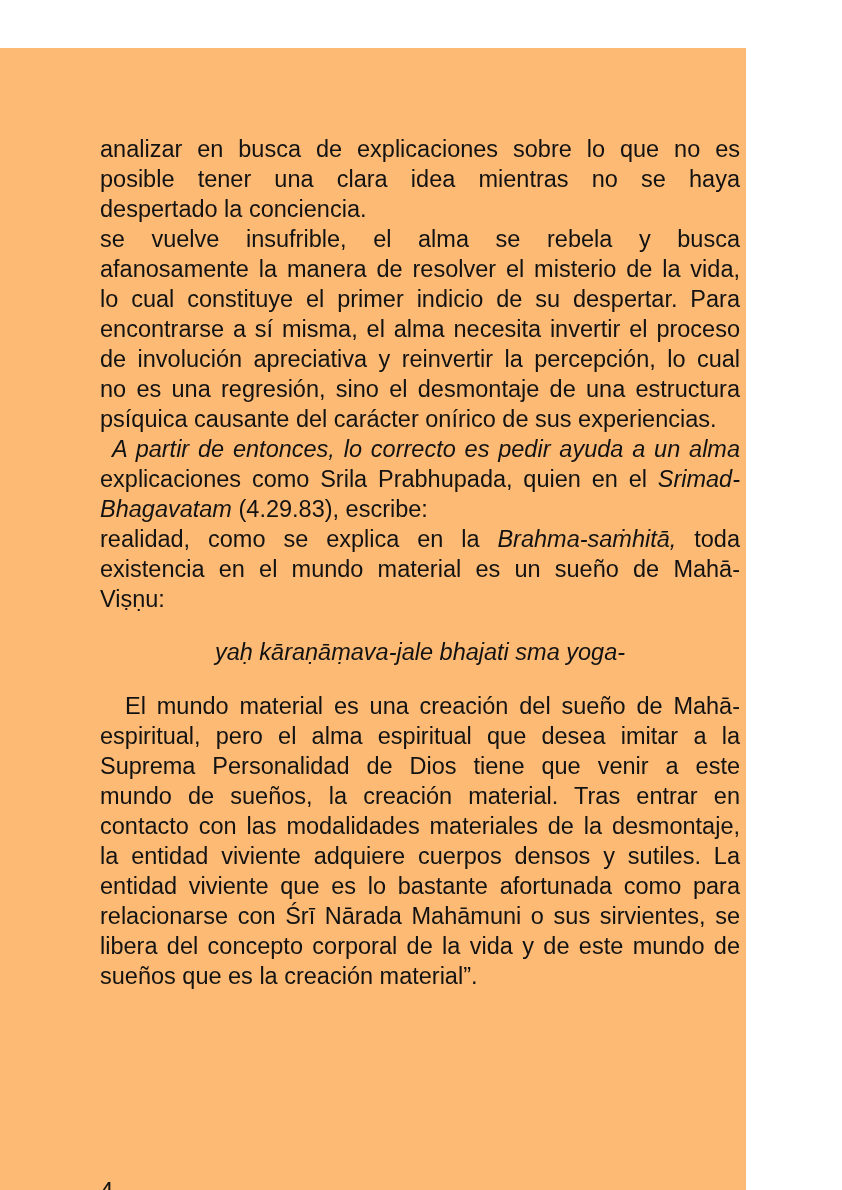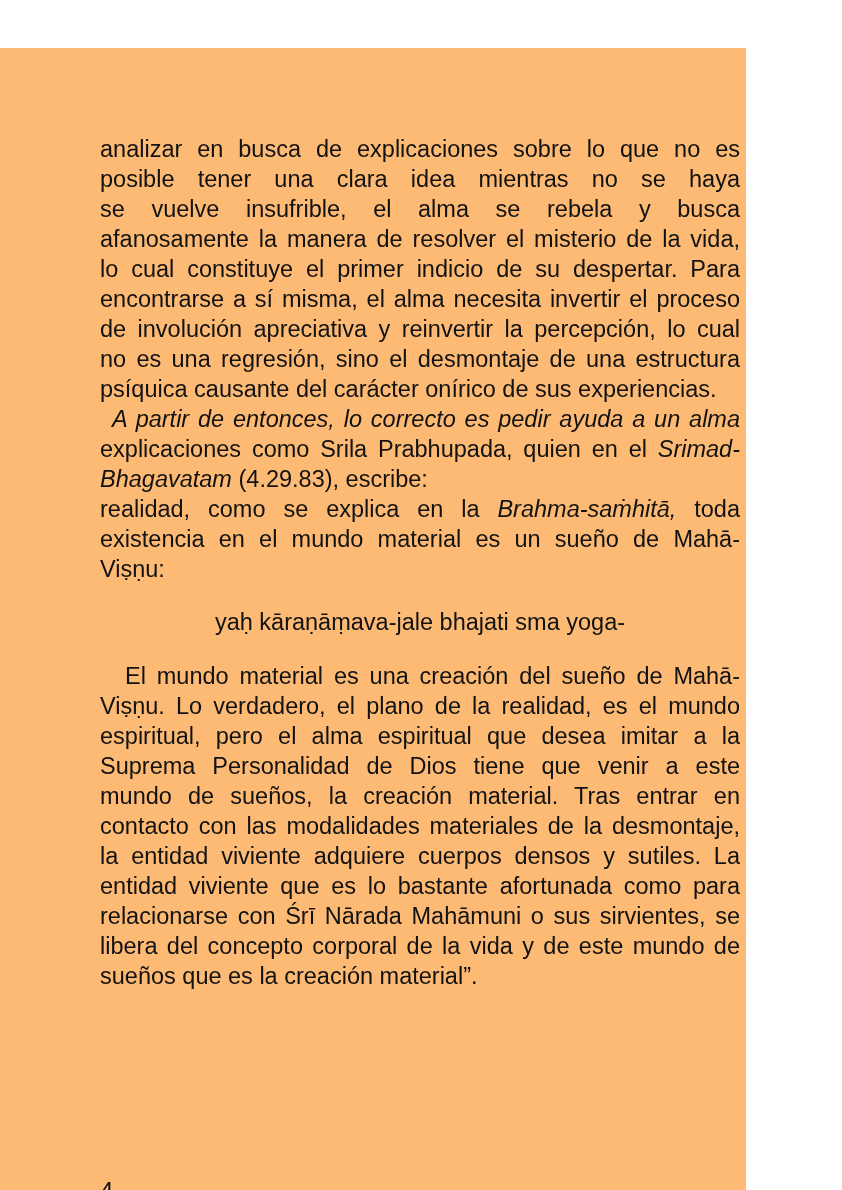--- a/index.html
+++ b/index.html
@@ -35,40 +35,42 @@
     .line.last {
       text-align-last: left;
     }
     .verse {
       margin: 16px 0 17px 0;
     }
     .verse .line,
     .verse .line.last {
       text-align: left;
       text-align-last: center;
+      font-style: italic;
       line-height: 44px;
     }
     i { font-style: italic; }
     .page-number {
       position: absolute;
       left: 100px;
       top: 1128px;
       font-size: 24px;
       line-height: 30px;
       color: #121212;
     }
   </style>
 </head>
 <body>
 
 <div class="page">
   <div class="text-block" id="text-block">
       <div class="para">
         <div class="line"><span>analizar en busca de explicaciones sobre lo que no es</span></div>
         <div class="line"><span>posible tener una clara idea mientras no se haya</span></div>
+        <div class="line last"><span>despertado la conciencia.</span></div>
       </div>
       <div class="para">
         <div class="line"><span>se vuelve insufrible, el alma se rebela y busca</span></div>
         <div class="line"><span>afanosamente la manera de resolver el misterio de la vida,</span></div>
         <div class="line"><span>lo cual constituye el primer indicio de su despertar. Para</span></div>
         <div class="line"><span>encontrarse a sí misma, el alma necesita invertir el proceso</span></div>
         <div class="line"><span>de involución apreciativa y reinvertir la percepción, lo cual</span></div>
         <div class="line"><span>no es una regresión, sino el desmontaje de una estructura</span></div>
         <div class="line last"><span>psíquica causante del carácter onírico de sus experiencias.</span></div>
       </div>
@@ -80,21 +82,20 @@
       <div class="para">
         <div class="line"><span>realidad, como se explica en la </span><i>Brahma-saṁhitā,</i><span> toda</span></div>
         <div class="line"><span>existencia en el mundo material es un sueño de Mahā-</span></div>
         <div class="line last"><span>Viṣṇu:</span></div>
       </div>
       <div class="para verse">
         <div class="line"><span>yaḥ kāraṇāṃava-jale bhajati sma yoga-</span></div>
       </div>
       <div class="para">
         <div class="line" style="text-indent: 25px;"><span>El mundo material es una creación del sueño de Mahā-</span></div>
-        <div class="line"><span>Viṣṇu. Lo verdadero, el plano de la realidad, es el mundo</span></div>
         <div class="line"><span>espiritual, pero el alma espiritual que desea imitar a la</span></div>
         <div class="line"><span>Suprema Personalidad de Dios tiene que venir a este</span></div>
         <div class="line"><span>mundo de sueños, la creación material. Tras entrar en</span></div>
         <div class="line"><span>contacto con las modalidades materiales de la desmontaje,</span></div>
         <div class="line"><span>la entidad viviente adquiere cuerpos densos y sutiles. La</span></div>
         <div class="line"><span>entidad viviente que es lo bastante afortunada como para</span></div>
         <div class="line"><span>relacionarse con Śrī Nārada Mahāmuni o sus sirvientes, se</span></div>
         <div class="line"><span>libera del concepto corporal de la vida y de este mundo de</span></div>
         <div class="line last"><span>sueños que es la creación material”.</span></div>
       </div>

